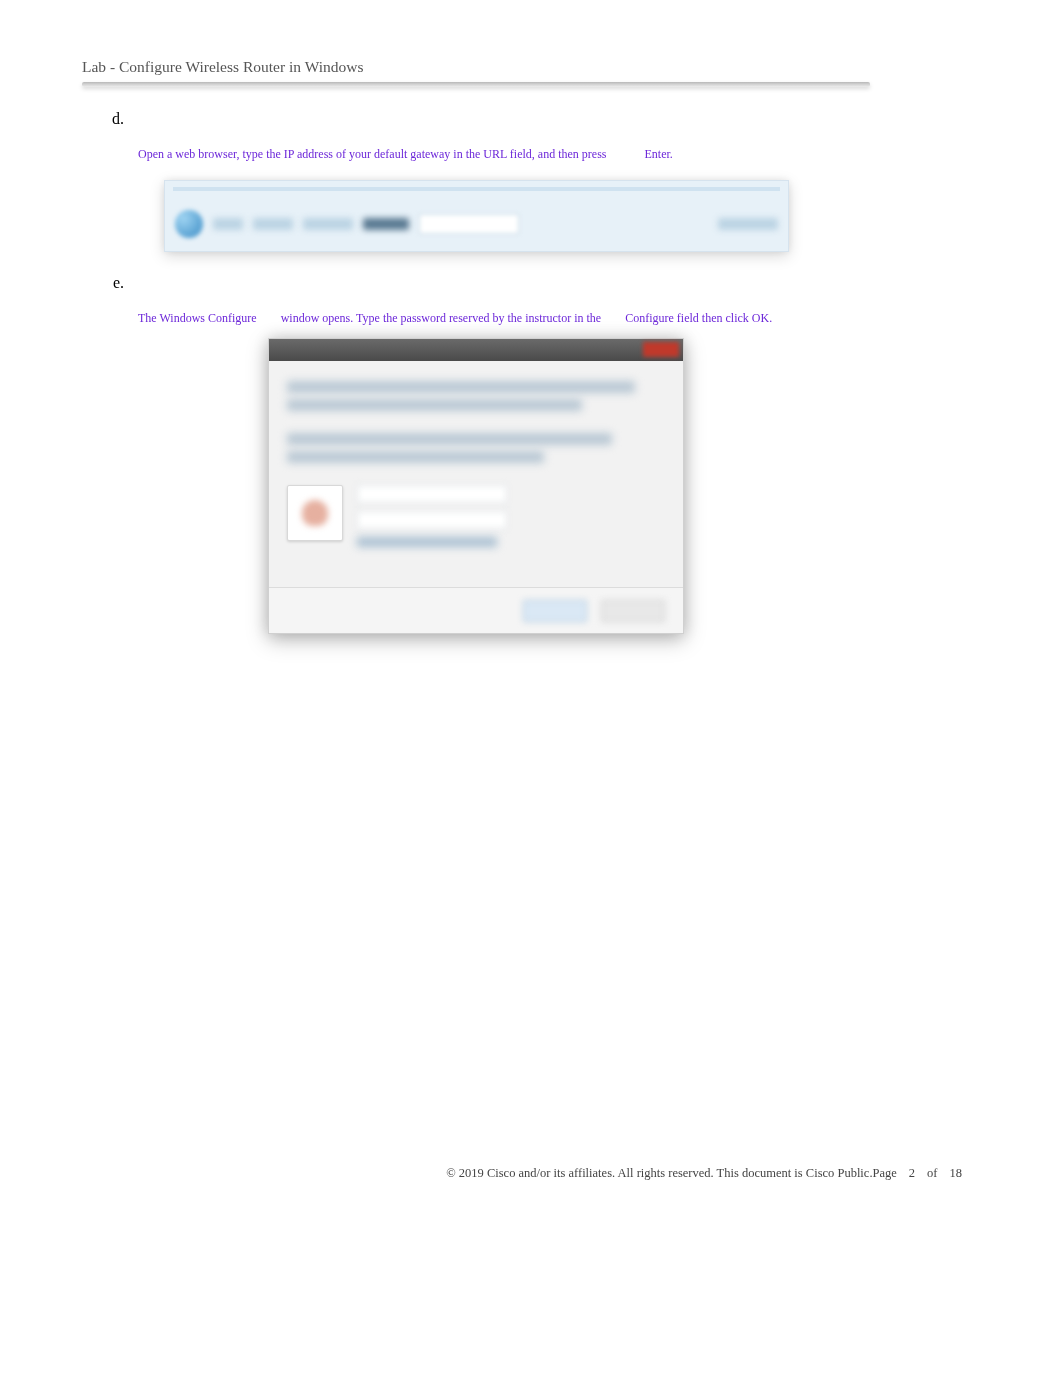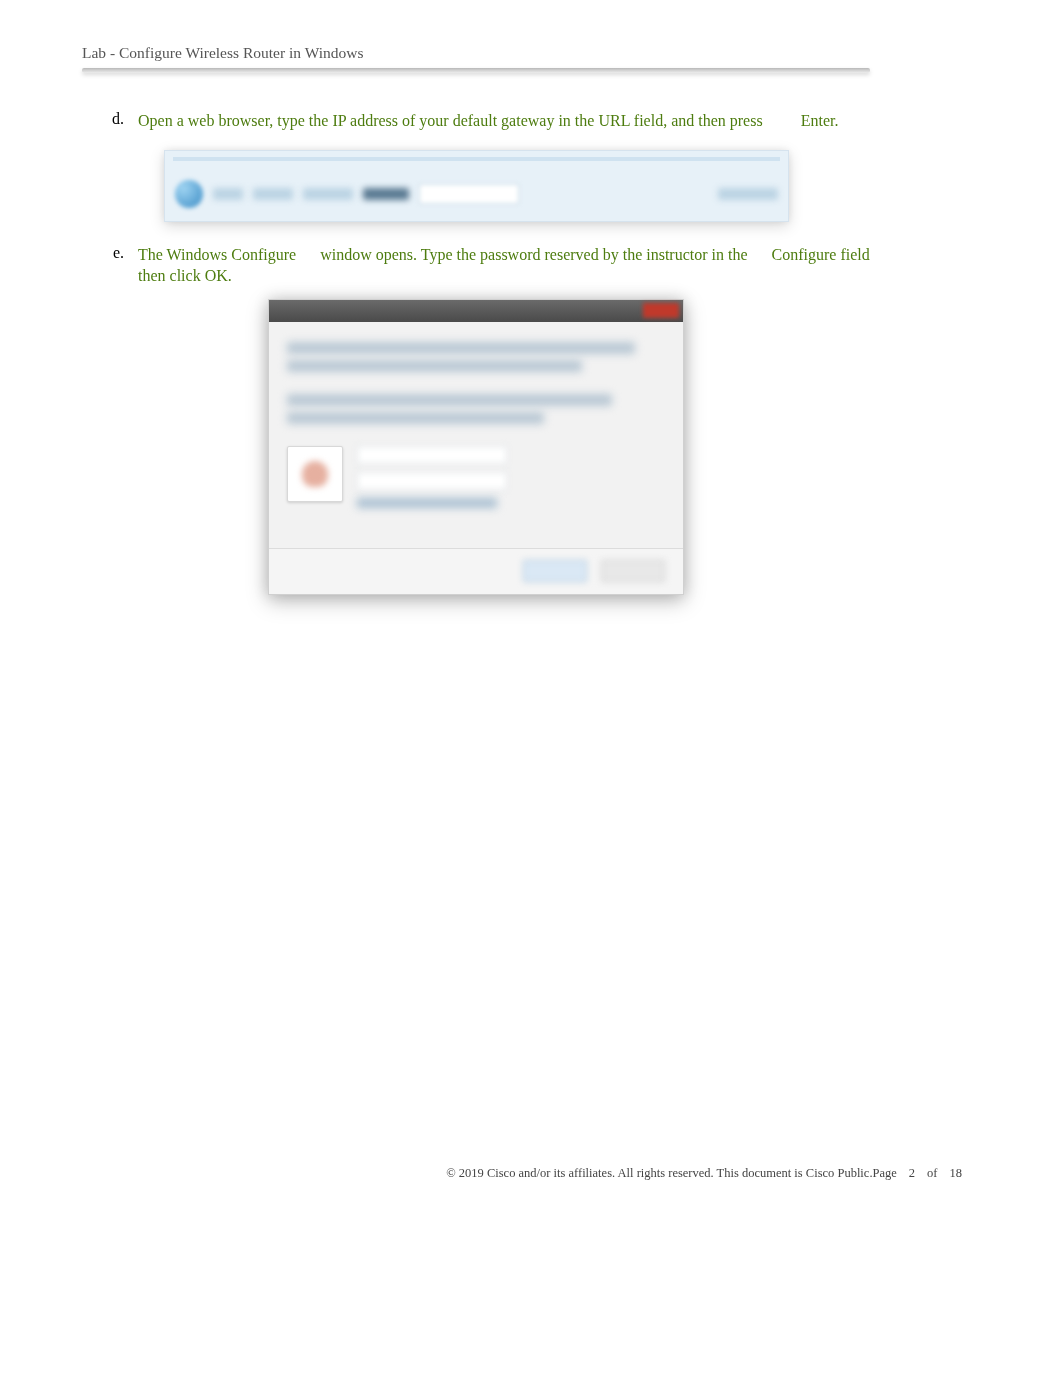--- a/index.html
+++ b/index.html
@@ -9,21 +9,21 @@
     }
     body {
       font-family: "Times New Roman", Times, serif;
       background: #ffffff;
       width: 1062px;
       height: 1376px;
       position: relative;
     }
     .page-header {
       position: absolute;
-      top: 44px;
+      top: 58px;
       left: 82px;
       width: 788px;
     }
     .header-title {
       font-size: 15.5px;
       color: #555555;
       padding-bottom: 6px;
     }
     .header-rule {
       height: 5px;
@@ -43,23 +43,24 @@
     }
     .step-letter {
       width: 56px;
       text-align: right;
       padding-right: 14px;
       font-size: 16px;
       color: #000;
     }
     .step-text {
       flex: 1;
-      font-size: 16px;
+      font-size: 12px;
       line-height: 1.35;
-      color: #4d7c0f;
+      color: #6d28d9;
+      margin-top: 36px;
     }
     .keyword-gap {
       display: inline-block;
       width: 38px;
     }
     .keyword-gap-sm {
       display: inline-block;
       width: 24px;
     }
     

